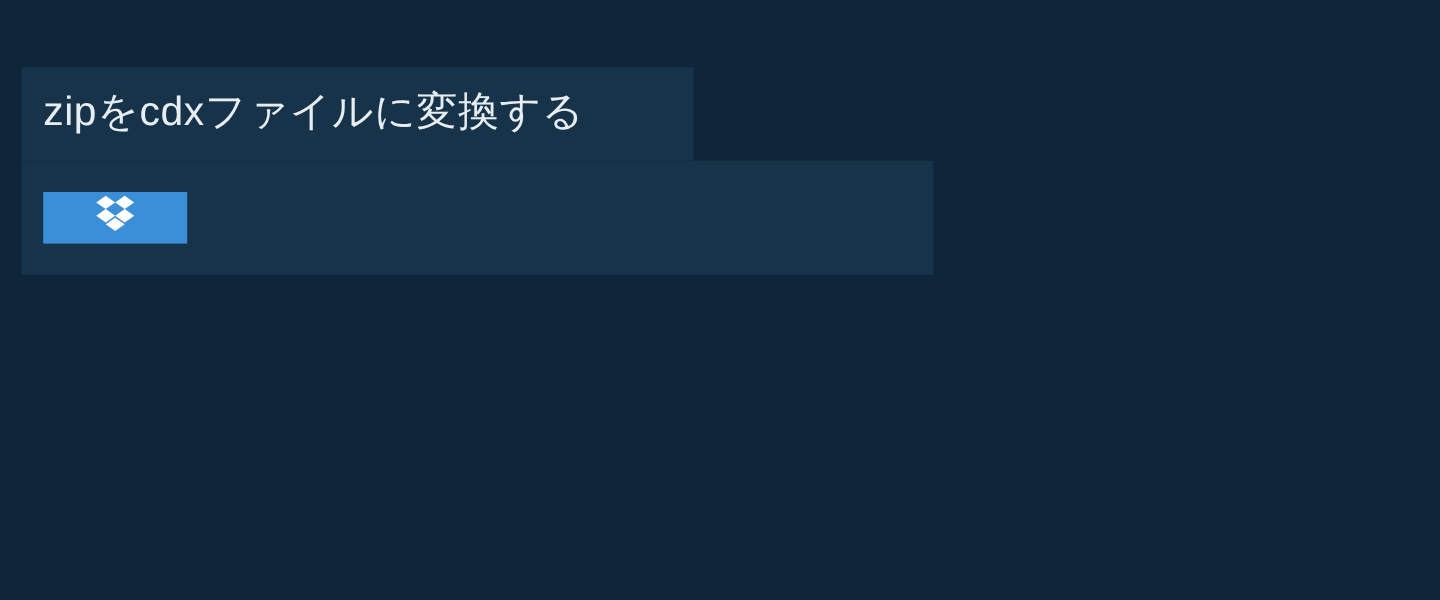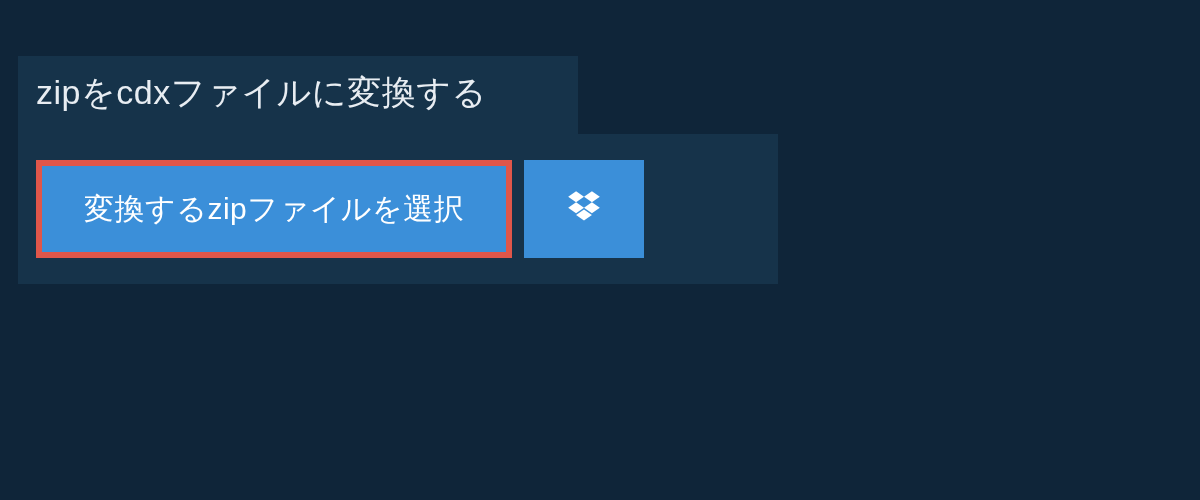--- a/index.html
+++ b/index.html
@@ -67,23 +67,20 @@
     }
   </style>
 </head>
 <body>
 
 <div class="heading-wrapper">
   <h1 class="heading">zipをcdxファイルに変換する</h1>
 </div>
 
 <div class="button-row">
-  <div class="select-button">
-    <span>変換するzipファイルを選択</span>
-  </div>
   <div class="dropbox-button">
     <span>
       <svg viewBox="0 0 48 48" xmlns="http://www.w3.org/2000/svg">
         <path d="M14 4 L24 11 L14 18 L4 11 Z"></path>
         <path d="M34 4 L44 11 L34 18 L24 11 Z"></path>
         <path d="M14 18 L24 25 L14 32 L4 25 Z"></path>
         <path d="M34 18 L44 25 L34 32 L24 25 Z"></path>
         <path d="M24 27 L34 34 L24 41 L14 34 Z"></path>
       </svg>
     </span>

